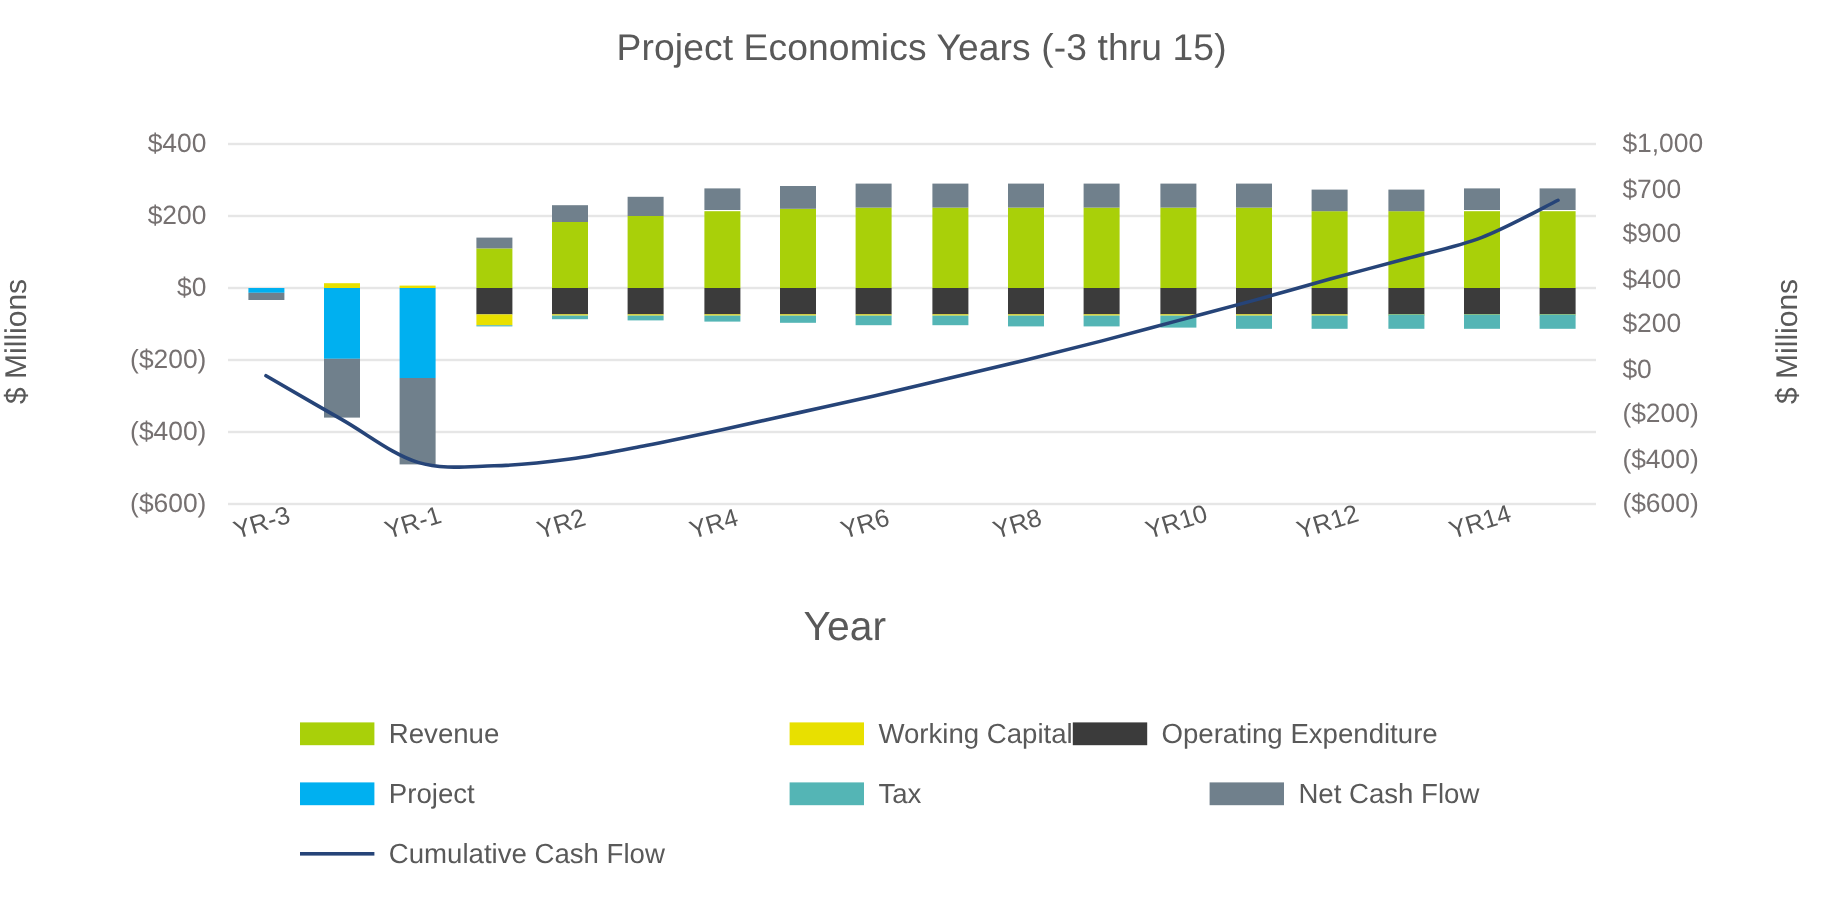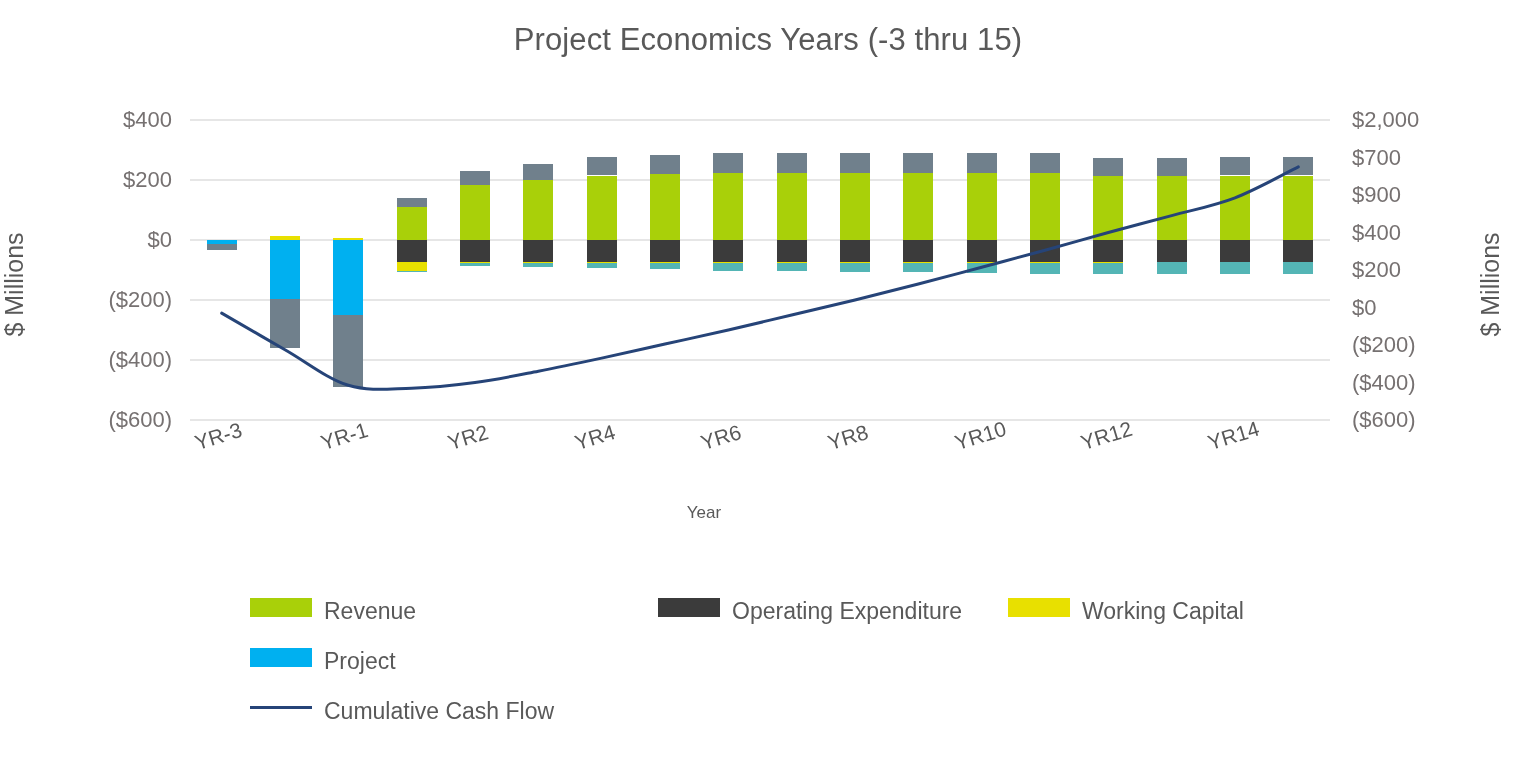--- a/index.html
+++ b/index.html
@@ -76,21 +76,21 @@
     transform: rotate(-90deg) translate(-50%, 0);
     transform-origin: left center;
     font-size: 25px;
     color: #595959;
     white-space: nowrap;
   }
   #xlabel {
     position: absolute;
     left: 0; top: 503px; width: 1408px;
     text-align: center;
-    font-size: 17px;
+    font-size: 34px;
     color: #595959;
   }
 
   
   .xtick {
     position: absolute;
     top: 432px;
     font-size: 21px;
     color: #595959;
     white-space: nowrap;
@@ -109,20 +109,21 @@
     left: 250px; top: 586px;
     width: 1000px;
   }
   .legend-row {
     display: flex;
     align-items: center;
     height: 50px;
   }
   .legend-item {
     display: flex;
+    align-items: center;
     gap: 12px;
     white-space: nowrap;
   }
   .legend-item.col1 { width: 408px; }
   .legend-item.col2 { width: 350px; }
   .legend-item.col3 { width: auto; }
   .swatch {
     width: 62px; height: 19px;
     flex: 0 0 auto;
     display: inline-block;
@@ -155,21 +156,21 @@
 
 <div id="yticks-left-host">
     <div class="ytick-left" style="top: 120px;">$400</div>
     <div class="ytick-left" style="top: 180px;">$200</div>
     <div class="ytick-left" style="top: 240px;">$0</div>
     <div class="ytick-left" style="top: 300px;">($200)</div>
     <div class="ytick-left" style="top: 360px;">($400)</div>
     <div class="ytick-left" style="top: 420px;">($600)</div>
   </div>
 <div id="yticks-right-host">
-    <div class="ytick-right" style="top: 120px;">$2,000</div>
+    <div class="ytick-right" style="top: 120px;">$1,000</div>
     <div class="ytick-right" style="top: 157.5px;">$700</div>
     <div class="ytick-right" style="top: 195px;">$900</div>
     <div class="ytick-right" style="top: 232.5px;">$400</div>
     <div class="ytick-right" style="top: 270px;">$200</div>
     <div class="ytick-right" style="top: 307.5px;">$0</div>
     <div class="ytick-right" style="top: 345px;">($200)</div>
     <div class="ytick-right" style="top: 382.5px;">($400)</div>
     <div class="ytick-right" style="top: 420px;">($600)</div>
   </div>
 <div id="xticks-host">
@@ -318,34 +319,42 @@
       <path d="M 31.67 193.13 C 42.22 199.22, 73.89 217.66, 95.00 229.69 C 116.11 241.72, 137.22 258.91, 158.33 265.31 C 179.44 271.72, 200.56 268.59, 221.67 268.13 C 242.78 267.66, 263.89 265.31, 285.00 262.50 C 306.11 259.69, 327.22 255.31, 348.33 251.25 C 369.44 247.19, 390.56 242.66, 411.67 238.13 C 432.78 233.59, 453.89 228.75, 475.00 224.06 C 496.11 219.38, 517.22 214.84, 538.33 210.00 C 559.44 205.16, 580.56 200.00, 601.67 195.00 C 622.78 190.00, 643.89 185.16, 665.00 180.00 C 686.11 174.84, 707.22 169.53, 728.33 164.06 C 749.44 158.59, 770.56 152.81, 791.67 147.19 C 812.78 141.56, 833.89 136.09, 855.00 130.31 C 876.11 124.53, 897.22 118.28, 918.33 112.50 C 939.44 106.72, 960.56 101.41, 981.67 95.63 C 1002.78 89.84, 1023.89 85.94, 1045.00 77.81 C 1066.11 69.69, 1097.78 52.03, 1108.33 46.88" fill="none" stroke="#264478" stroke-width="3" stroke-linecap="round"></path>
     </svg>
 </div>
 
 <div id="legend">
   <div class="legend-row">
     <div class="legend-item col1">
       <span class="swatch" style="background: rgb(169, 208, 9);"></span>
       <span class="legend-label">Revenue</span>
     </div>
+    <div class="legend-item col3">
+      <span class="swatch" style="background: rgb(232, 224, 0);"></span>
+      <span class="legend-label">Working Capital</span>
+    </div>
     <div class="legend-item col2">
       <span class="swatch" style="background: rgb(59, 59, 59);"></span>
       <span class="legend-label">Operating Expenditure</span>
-    </div>
-    <div class="legend-item col3">
-      <span class="swatch" style="background: rgb(232, 224, 0);"></span>
-      <span class="legend-label">Working Capital</span>
     </div>
   </div>
   <div class="legend-row">
     <div class="legend-item col1">
       <span class="swatch" style="background: rgb(0, 176, 240);"></span>
       <span class="legend-label">Project</span>
     </div>
+    <div class="legend-item col2">
+      <span class="swatch" style="background: rgb(84, 181, 181);"></span>
+      <span class="legend-label">Tax</span>
+    </div>
+    <div class="legend-item col3">
+      <span class="swatch" style="background: rgb(112, 128, 140);"></span>
+      <span class="legend-label">Net Cash Flow</span>
+    </div>
   </div>
   <div class="legend-row">
     <div class="legend-item col1">
       <span class="swatch line-swatch" style="--c: #264478;"></span>
       <span class="legend-label">Cumulative Cash Flow</span>
     </div>
   </div>
 </div>
 
 </body></html>

